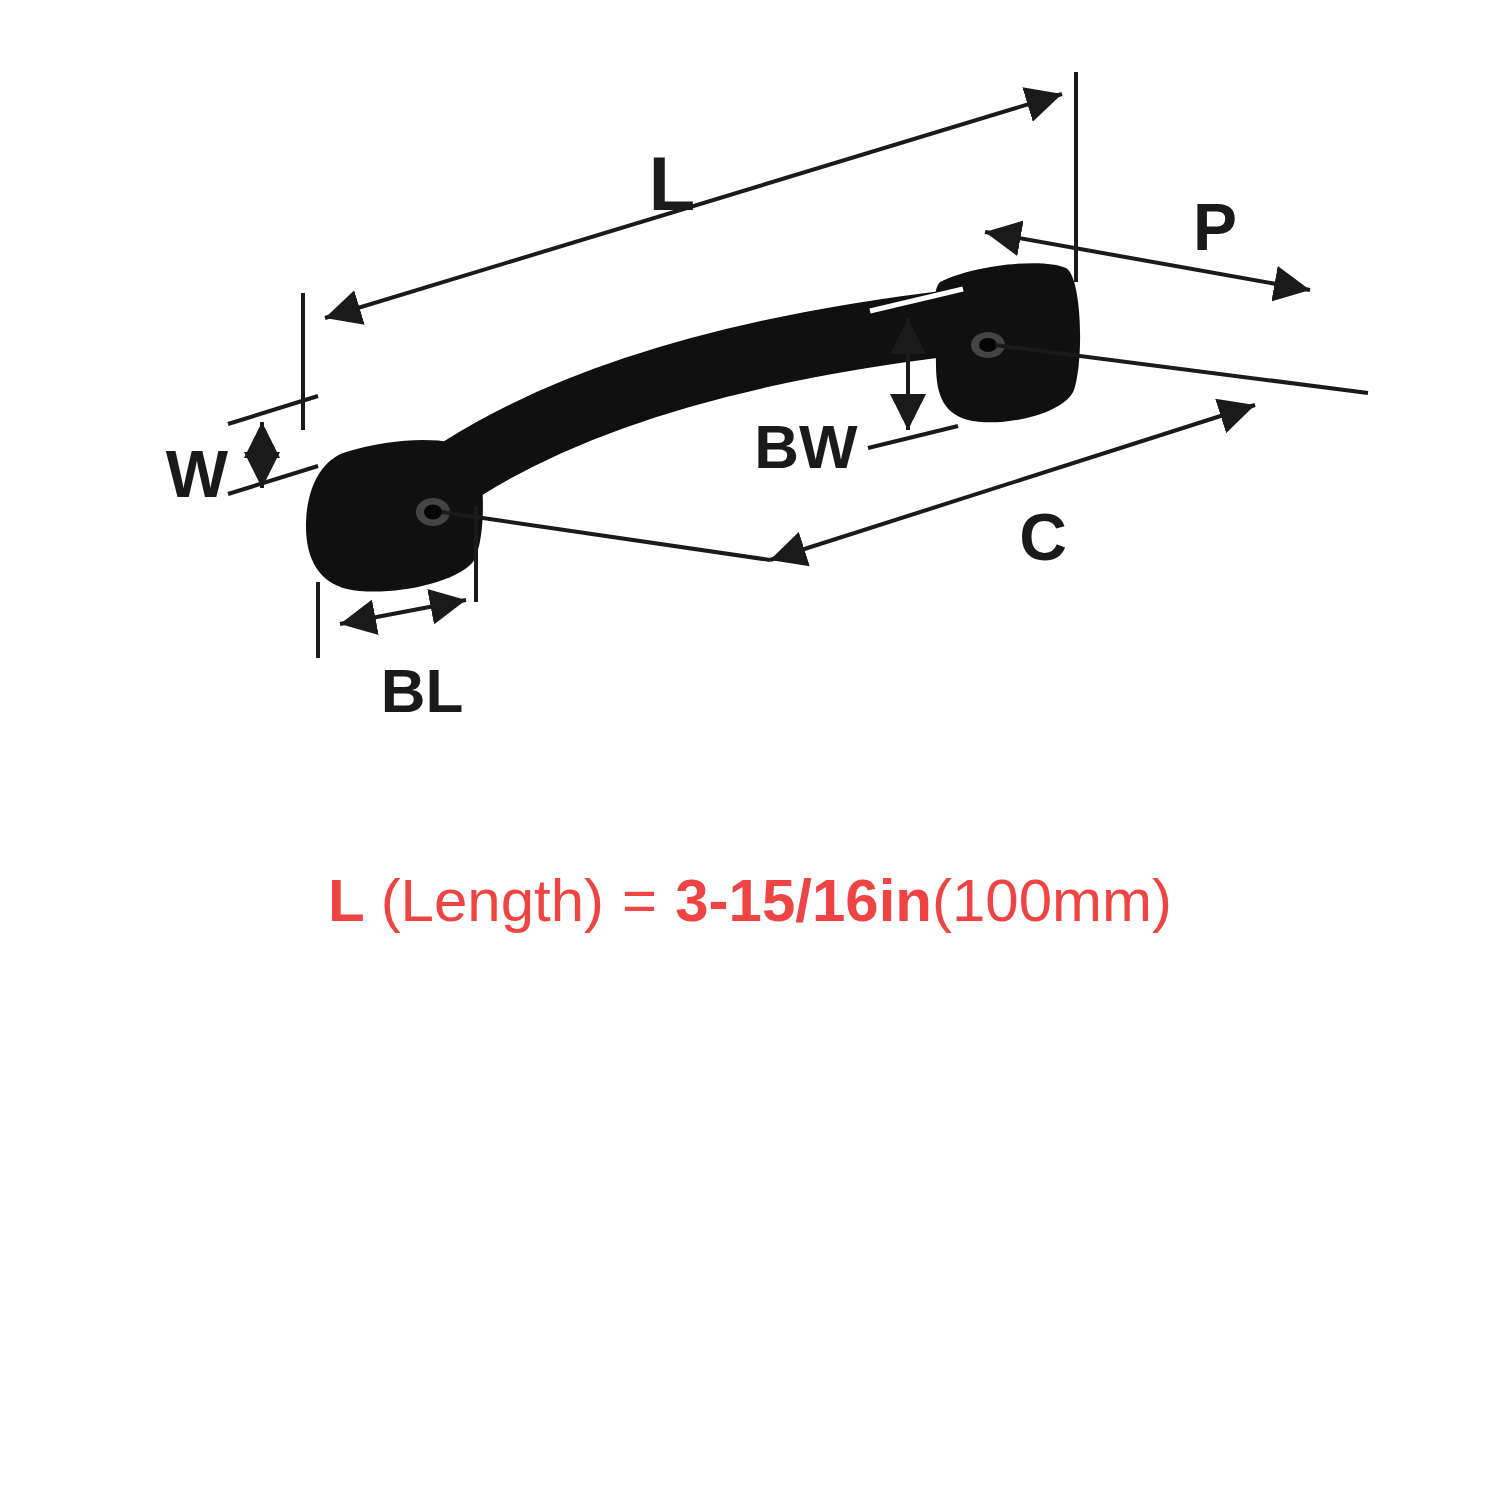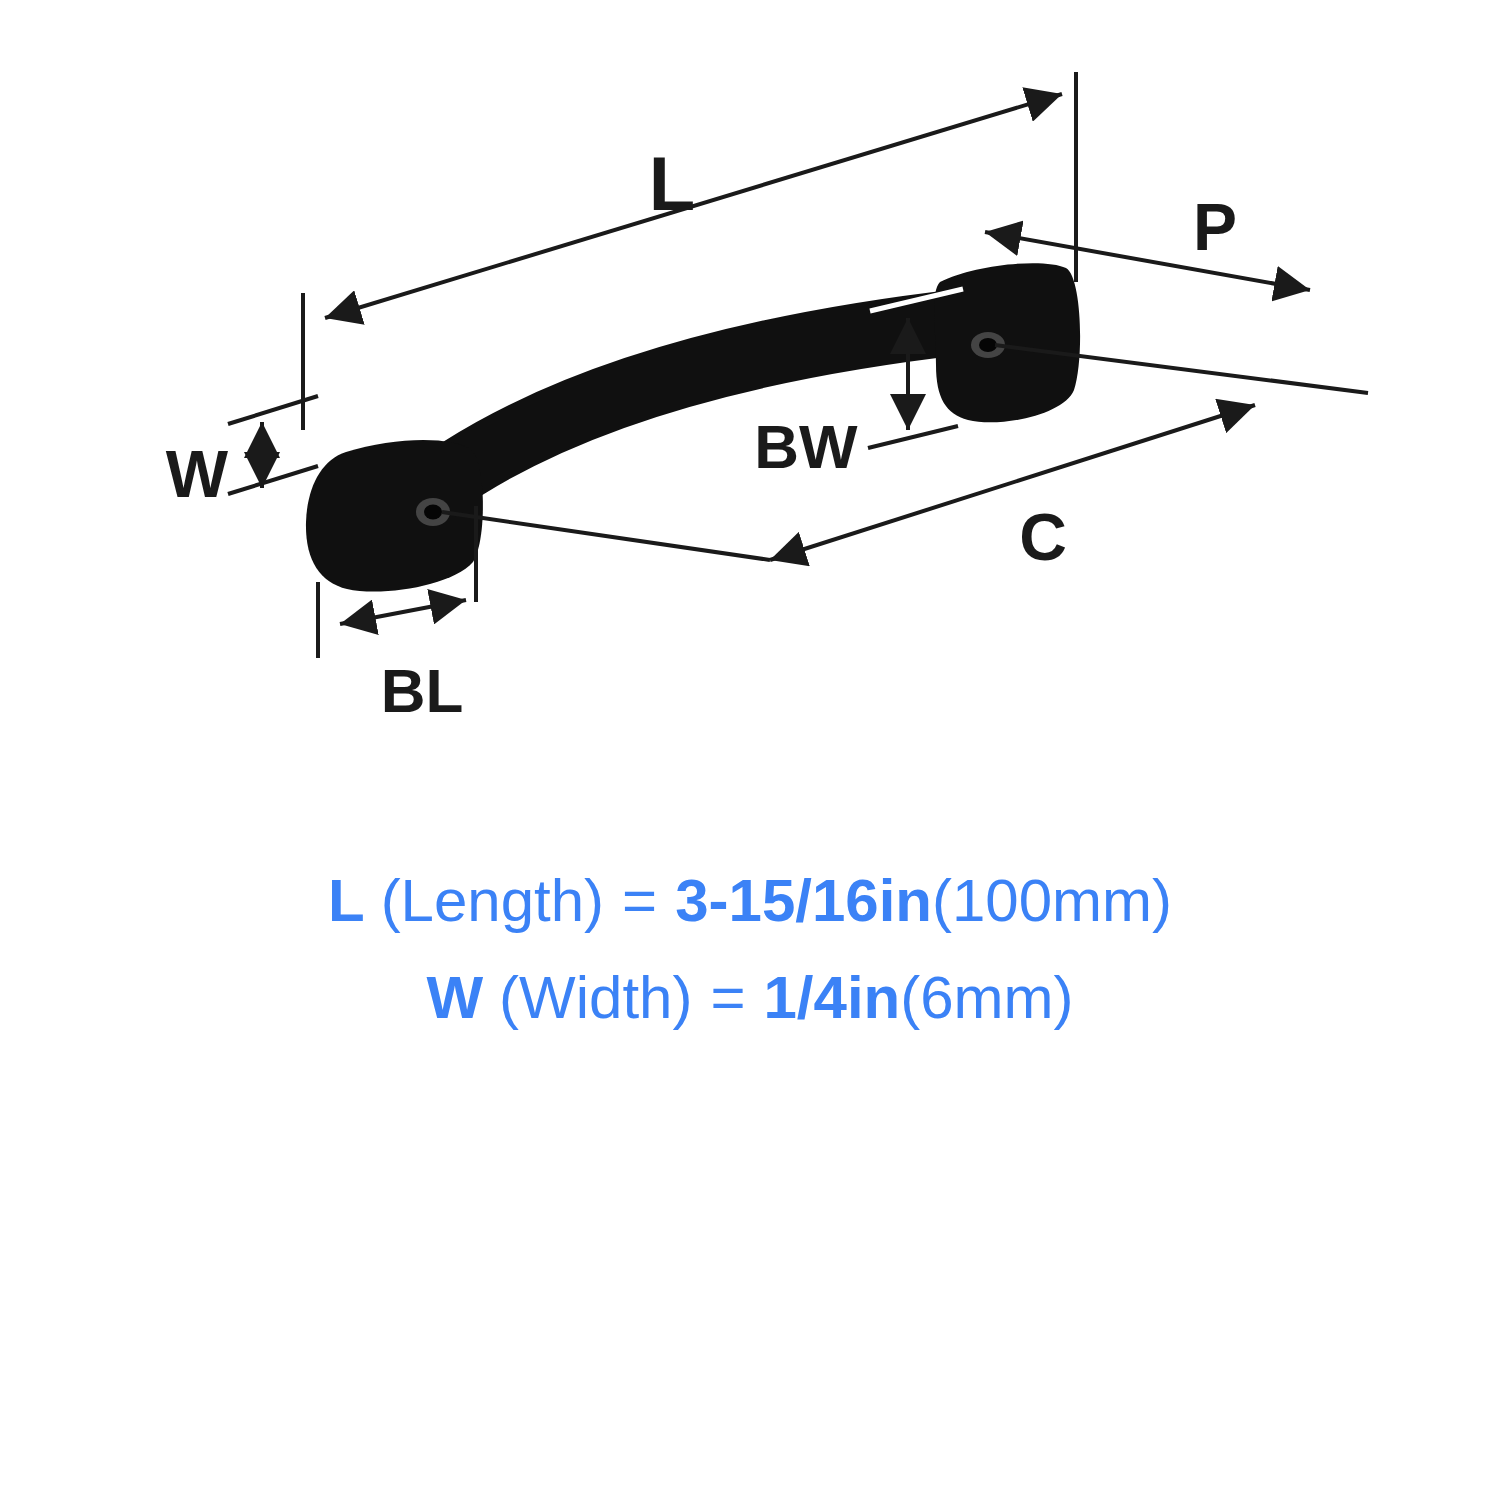--- a/index.html
+++ b/index.html
@@ -13,21 +13,21 @@
   }
   .diagram-svg{position:absolute;top:0;left:0;}
   .dim-line{stroke:#1a1a1a;stroke-width:4;fill:none;}
   .dim-label{font-family:"Liberation Sans", sans-serif;font-weight:700;fill:#1a1a1a;text-anchor:middle;}
   .handle-fill{fill:#101010;}
   .specs{
     position:absolute;top:852px;left:0;width:1500px;
     text-align:center;
   }
   .spec-row{
-    font-size:60px;line-height:97px;white-space:nowrap;color:#3b82f6;
+    font-size:60px;line-height:97px;white-space:nowrap;color:#ef4444;
   }
   .spec-row .b{font-weight:700;}
   .spec-row .r{font-weight:400;}
   .spec-row .lbl{margin-right:16px;}
   .spec-row .eq{margin:0 18px;}
 </style>
 </head>
 <body>
 
 <div class="page">
@@ -79,16 +79,15 @@
       <text class="dim-label" x="1215" y="250" font-size="66">P</text>
       <text class="dim-label" x="197" y="497" font-size="66">W</text>
       <text class="dim-label" x="806" y="468" font-size="62">BW</text>
       <text class="dim-label" x="1043" y="560" font-size="66">C</text>
       <text class="dim-label" x="422" y="712" font-size="62">BL</text>
     </g>
   </svg>
 
   <div class="specs">
     <div class="spec-row"><span class="b lbl">L</span><span class="r">(Length)</span><span class="r eq">=</span><span class="b">3-15/16in</span><span class="r">(100mm)</span></div>
-    <div class="spec-row"><span class="b lbl">W</span><span class="r">(Width)</span><span class="r eq">=</span><span class="b">1/4in</span><span class="r">(6mm)</span></div>
   </div>
 
 </div>
 
 </body></html>

